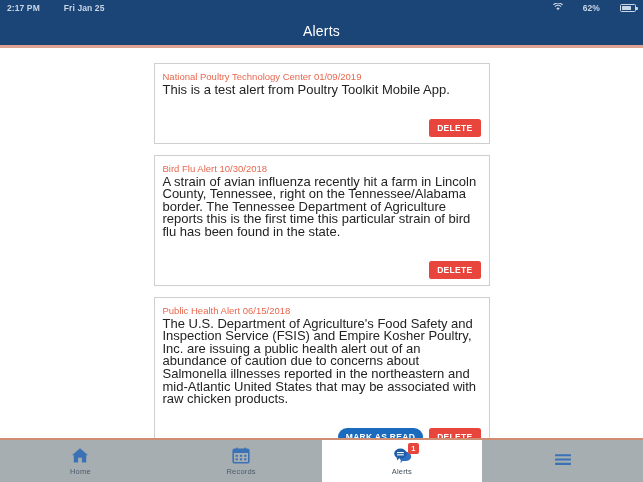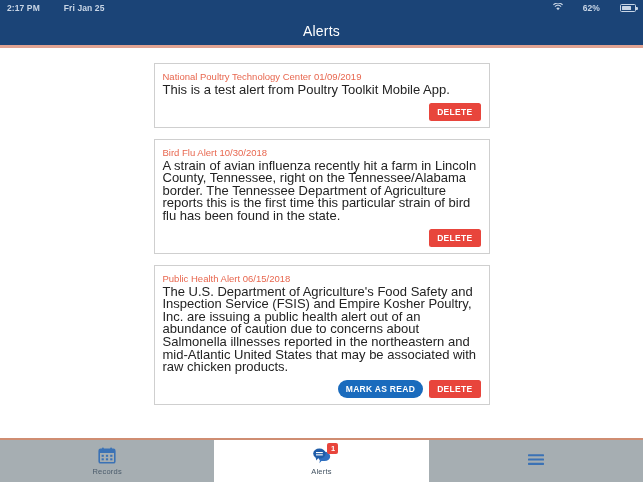--- a/index.html
+++ b/index.html
@@ -103,21 +103,21 @@
     color: #232323;
     font-size: 13px;
     line-height: 12.6px;
   }
 
   .card-actions {
     display: flex;
     justify-content: flex-end;
     align-items: flex-start;
     gap: 6px;
-    margin-top: 6px;
+    margin-top: 22px;
   }
 
   .btn {
     border: none;
     border-radius: 2.5px;
     color: #ffffff;
     font-family: "Liberation Sans", sans-serif;
     font-size: 8.5px;
     font-weight: bold;
     letter-spacing: 0.3px;
@@ -230,20 +230,28 @@
     <div class="card-actions">
       <button class="btn btn-mark">MARK AS READ</button>
       <button class="btn btn-delete">DELETE</button>
     </div>
   </div>
 
 </div>
 
 <div id="tabbar">
 
+  <div class="tab">
+    <span class="tab-icon">
+      <svg width="18" height="17" viewBox="0 0 18 17">
+        <path d="M9 1.2 L17 8.2 L15.2 8.2 L15.2 15.6 L10.9 15.6 L10.9 10.8 L7.1 10.8 L7.1 15.6 L2.8 15.6 L2.8 8.2 L1 8.2 Z" fill="#3b72b5"></path>
+      </svg>
+    </span>
+    <span class="tab-label">Home</span>
+  </div>
 
   <div class="tab">
     <span class="tab-icon">
       <svg width="18" height="17" viewBox="0 0 18 17">
         <rect x="1.2" y="2.4" width="15.6" height="13.4" rx="1.4" fill="none" stroke="#3b72b5" stroke-width="1.6"></rect>
         <rect x="1.2" y="2.4" width="15.6" height="3.6" fill="#3b72b5"></rect>
         <rect x="4" y="0.6" width="1.8" height="3.2" rx="0.8" fill="#3b72b5"></rect>
         <rect x="12.2" y="0.6" width="1.8" height="3.2" rx="0.8" fill="#3b72b5"></rect>
         <rect x="3.6" y="7.8" width="2.2" height="2" fill="#3b72b5"></rect>
         <rect x="7.9" y="7.8" width="2.2" height="2" fill="#3b72b5"></rect>

